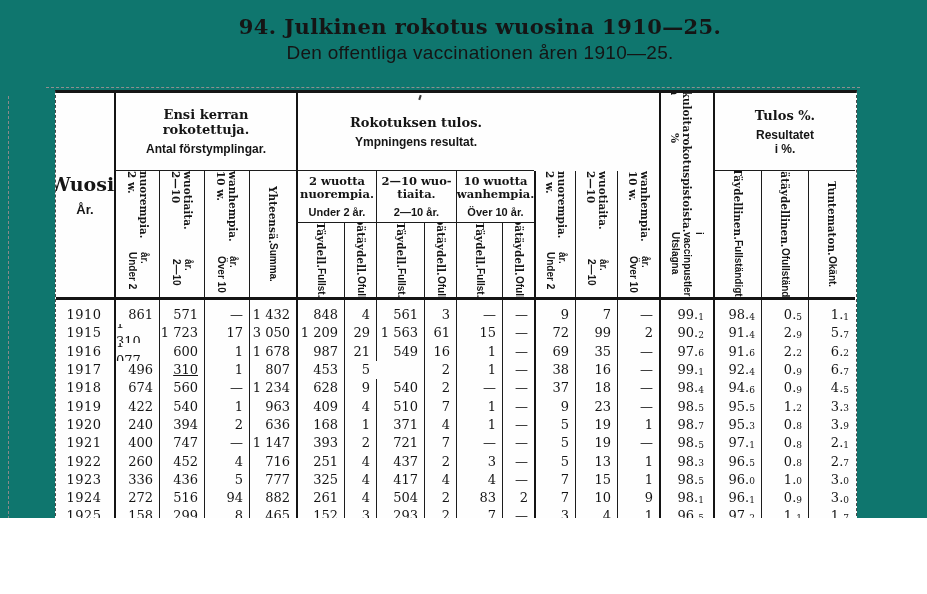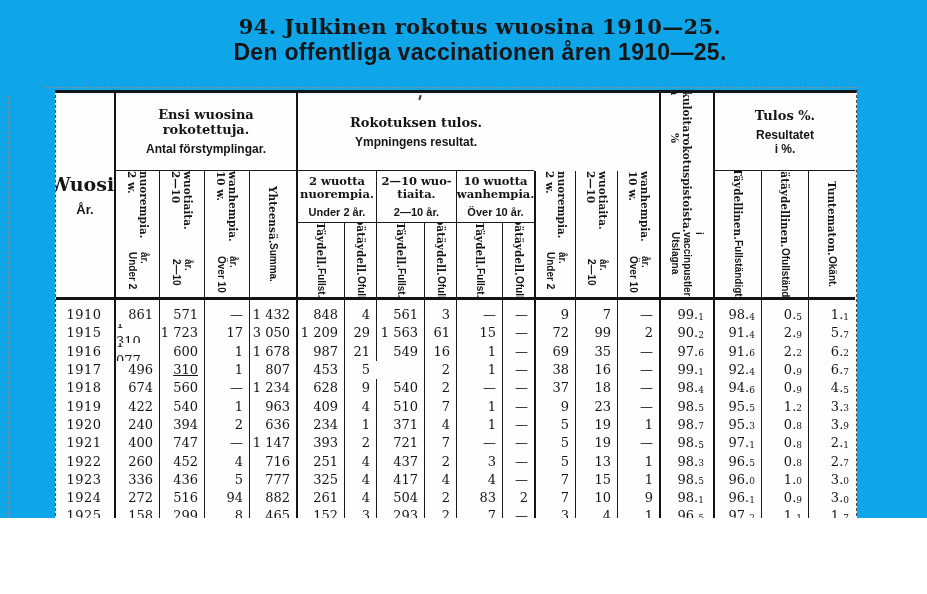--- a/index.html
+++ b/index.html
@@ -1,25 +1,25 @@
 <!DOCTYPE html>
 <html><head>
 <meta charset="utf-8">
 <style>
   html,body{margin:0;padding:0;background:#fff;}
-  #page{position:relative;width:927px;height:518px;background:#0ea5e9;overflow:hidden;
+  #page{position:relative;width:927px;height:518px;background:#0f766e;overflow:hidden;
         font-family:"DejaVu Serif", serif;color:#151515;}
   
   #gutter{position:absolute;left:8px;top:96px;height:428px;width:0;
           border-left:1px dashed #8a8a8a;}
   
   #titles{position:absolute;left:35px;top:14px;width:890px;text-align:center;}
   .title-fi{font-family:"DejaVu Serif",serif;font-weight:bold;font-size:21px;
             letter-spacing:.4px;line-height:26px;}
-  .title-sv{font-family:"Liberation Sans",sans-serif;font-weight:bold;font-size:23px;
+  .title-sv{font-family:"Liberation Sans",sans-serif;font-weight:normal;font-size:19px;
             line-height:25px;letter-spacing:.3px;}
   
   #vgrid{position:absolute;left:55px;top:90px;width:800px;
          display:grid;
          grid-template-columns:58px 45px 45px 45px 47px 48px 32px 48px 32px 46px 32px 41px 42px 42px 54px 48px 47px 47px;
          grid-template-rows:78px 52px 74px 3px 6px repeat(12,18.3px);
          border-top:3px solid #161616;
          border-left:1px dashed #4a4a4a;border-right:1px dashed #4a4a4a;
          background:#fefefe;}
   #vgrid::before{content:"";position:absolute;left:-10px;right:-4px;top:-6px;
@@ -70,21 +70,21 @@
   </div>
 
   <div id="vgrid">
 
     <div class="cell yearhead" style="grid-area:1/1/4/2">
       <span class="fi">Wuosi.</span>
       <span class="sv">År.</span>
     </div>
 
     <div class="cell glabel hb bl2" style="grid-area:1/2/2/6">
-      <span class="fi">Ensi wuosina rokotettuja.</span>
+      <span class="fi">Ensi kerran rokotettuja.</span>
       <span class="sv">Antal förstymplingar.</span>
     </div>
 
     <div class="cell glabel hb bl2" style="grid-area:1/6/2/12">
       <span class="fi">Rokotuksen tulos.</span>
       <span class="sv">Ympningens resultat.</span>
     </div>
 
 
     <div class="cell bl2" style="grid-area:1/15/4/16">
@@ -342,21 +342,21 @@
       <div class="cell body bl1" style="grid-area: 11 / 14 / 12 / 15;">—</div>
       <div class="cell body bl2 pctpad" style="grid-area: 11 / 15 / 12 / 16;">98.<span class="dec">5</span></div>
       <div class="cell body bl2" style="grid-area: 11 / 16 / 12 / 17;">95.<span class="dec">5</span></div>
       <div class="cell body bl1" style="grid-area: 11 / 17 / 12 / 18;">1.<span class="dec">2</span></div>
       <div class="cell body bl1" style="grid-area: 11 / 18 / 12 / 19;">3.<span class="dec">3</span></div>
       <div class="cell body  year" style="grid-area: 12 / 1 / 13 / 2;">1920</div>
       <div class="cell body bl2" style="grid-area: 12 / 2 / 13 / 3;">240</div>
       <div class="cell body bl1" style="grid-area: 12 / 3 / 13 / 4;">394</div>
       <div class="cell body bl1" style="grid-area: 12 / 4 / 13 / 5;">2</div>
       <div class="cell body bl1" style="grid-area: 12 / 5 / 13 / 6;">636</div>
-      <div class="cell body bl2" style="grid-area: 12 / 6 / 13 / 7;">234</div>
+      <div class="cell body bl2" style="grid-area: 12 / 6 / 13 / 7;">168</div>
       <div class="cell body bl1" style="grid-area: 12 / 7 / 13 / 8;">1</div>
       <div class="cell body bl1" style="grid-area: 12 / 8 / 13 / 9;">371</div>
       <div class="cell body bl1" style="grid-area: 12 / 9 / 13 / 10;">4</div>
       <div class="cell body bl1" style="grid-area: 12 / 10 / 13 / 11;">1</div>
       <div class="cell body bl1" style="grid-area: 12 / 11 / 13 / 12;">—</div>
       <div class="cell body bl2" style="grid-area: 12 / 12 / 13 / 13;">5</div>
       <div class="cell body bl1" style="grid-area: 12 / 13 / 13 / 14;">19</div>
       <div class="cell body bl1" style="grid-area: 12 / 14 / 13 / 15;">1</div>
       <div class="cell body bl2 pctpad" style="grid-area: 12 / 15 / 13 / 16;">98.<span class="dec">7</span></div>
       <div class="cell body bl2" style="grid-area: 12 / 16 / 13 / 17;">95.<span class="dec">3</span></div>

